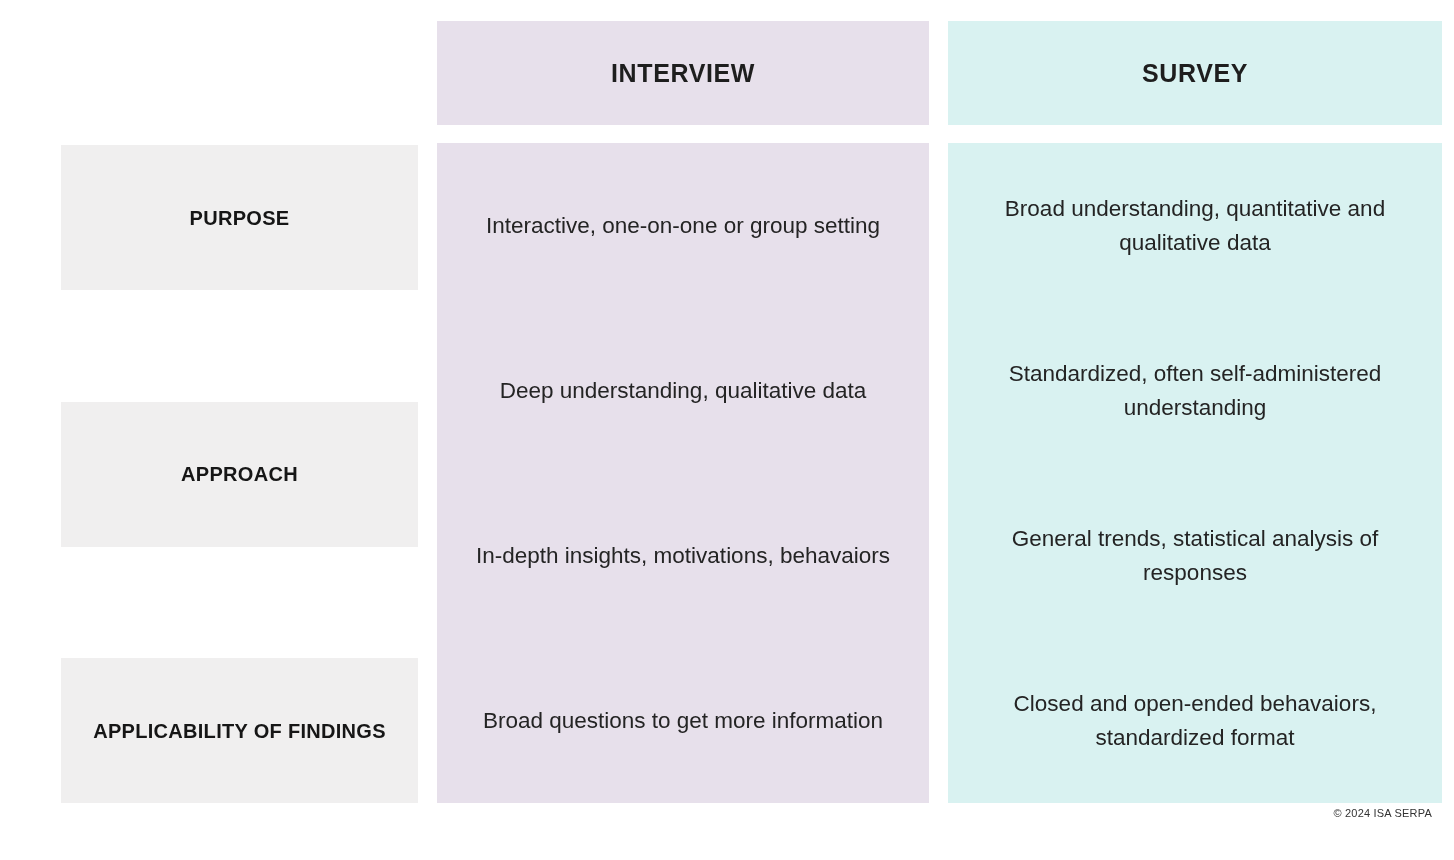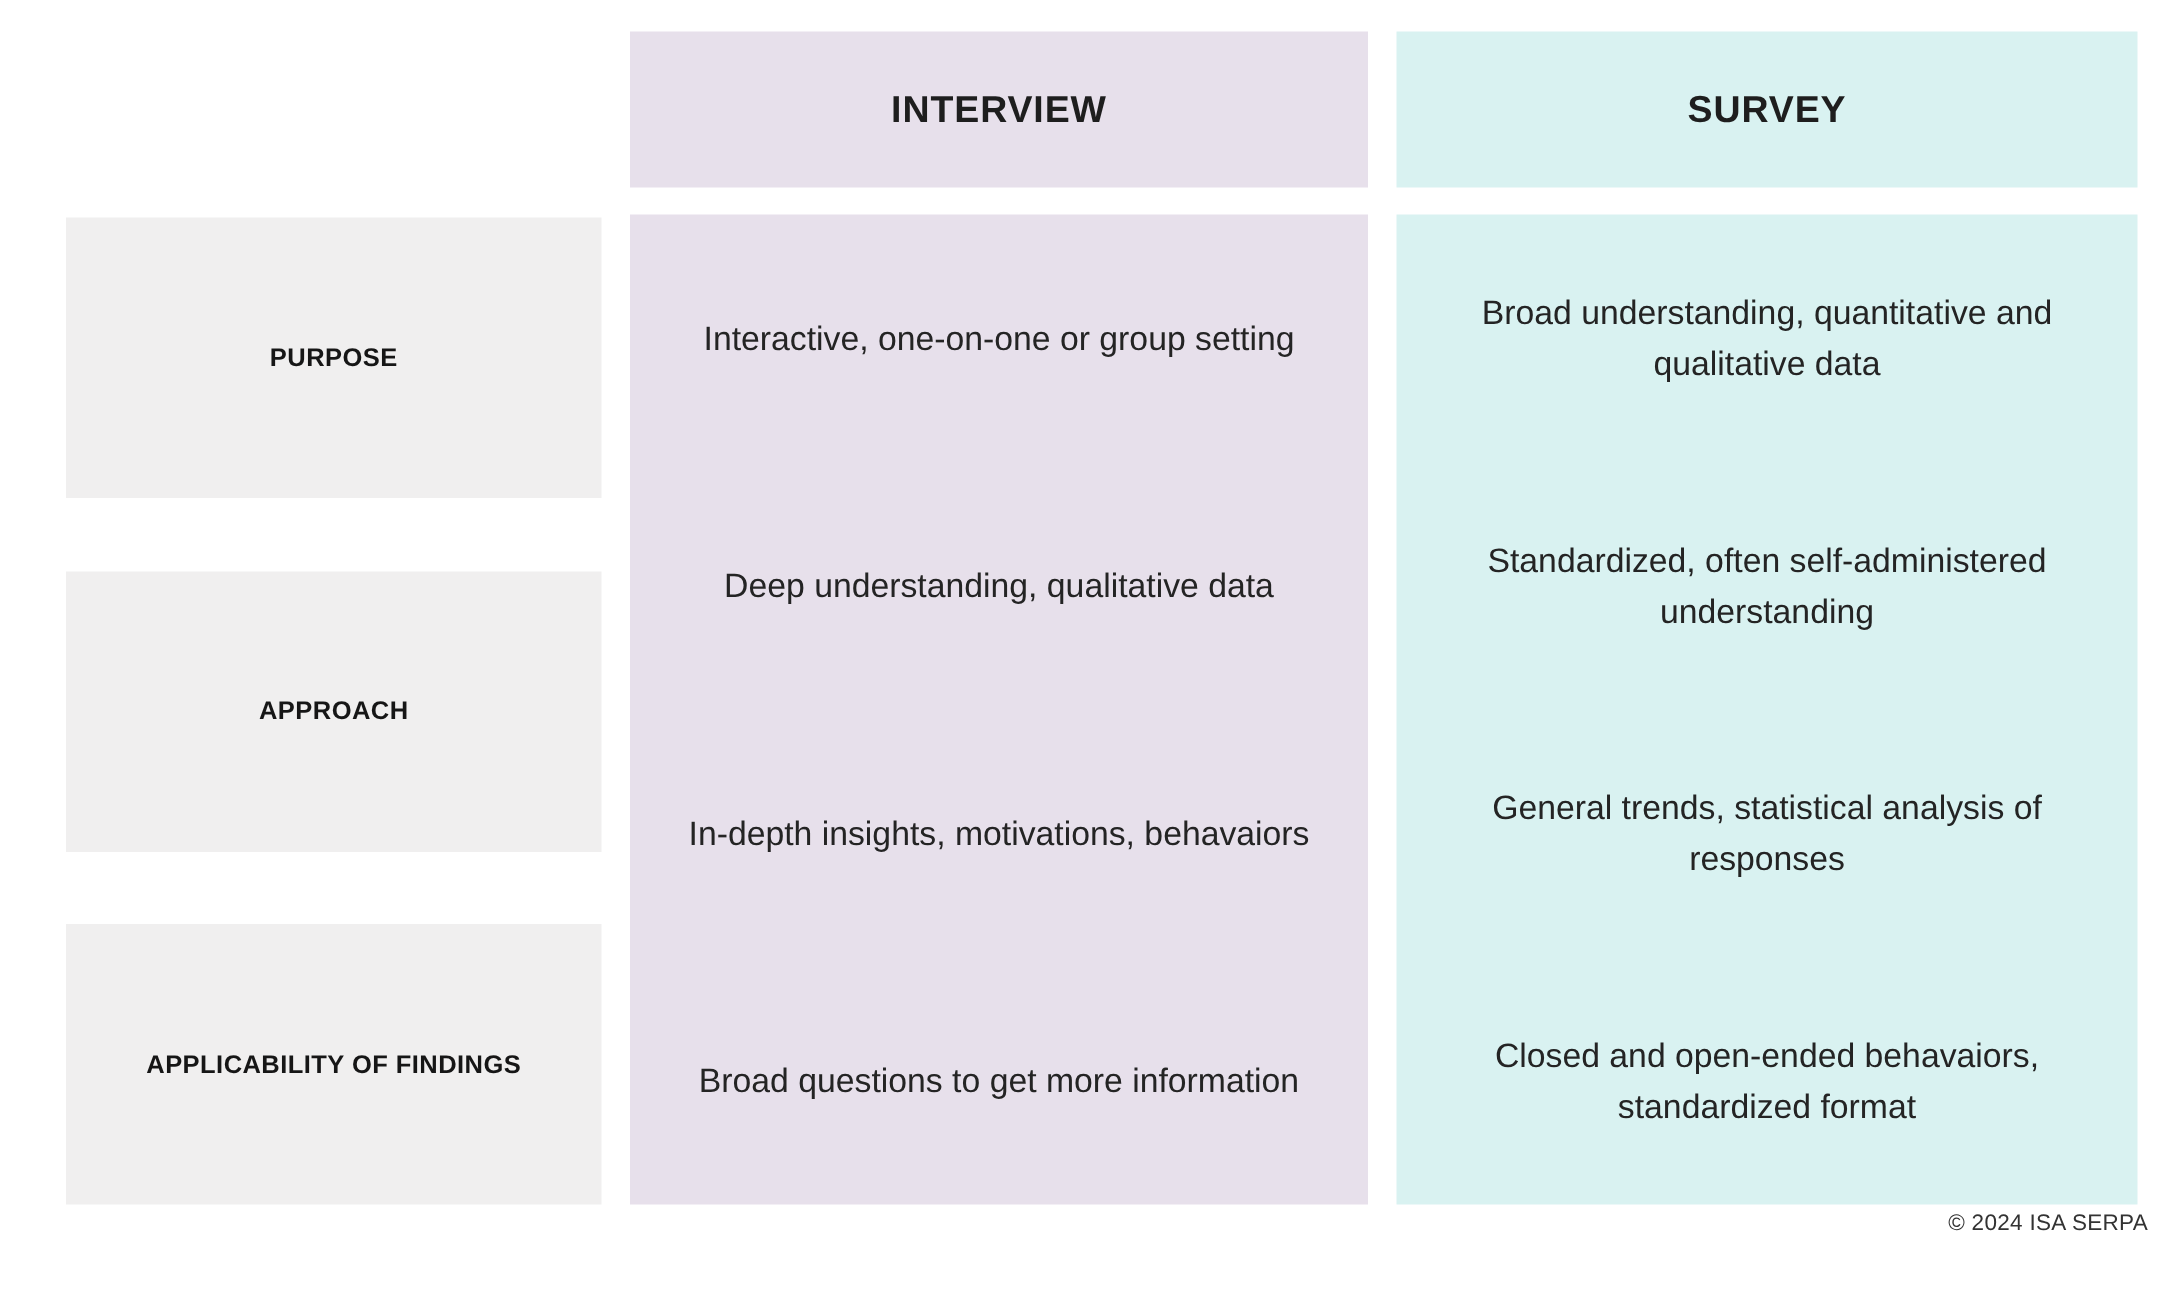--- a/index.html
+++ b/index.html
@@ -5,21 +5,21 @@
   * { box-sizing: border-box; margin: 0; padding: 0; }
   html, body {
     width: 1454px; height: 860px;
     background: #ffffff;
     font-family: "Liberation Sans", "DejaVu Sans", sans-serif;
   }
   body { position: relative; overflow: hidden; }
 
   .grid {
     position: absolute;
-    left: 44px; top: 21px;
+    left: 61px; top: 21px;
     display: grid;
     grid-template-columns: 357px 492px 494px;
     grid-template-rows: 104px 660px;
     column-gap: 19px;
     row-gap: 18px;
   }
 
   .corner-spacer { background: transparent; }
 
   .col-header {
@@ -34,28 +34,28 @@
   .bg-interview { background: #e7e0eb; }
   .bg-survey   { background: #d9f2f1; }
 
   .row-labels {
     display: flex;
     flex-direction: column;
     justify-content: space-between;
     padding-top: 2px;
   }
   .row-label {
-    height: 187px;
+    height: 145px;
     background: #f0efef;
     display: flex;
     align-items: center;
     justify-content: center;
     text-align: center;
     font-weight: 700;
-    font-size: 17px;
+    font-size: 20px;
     letter-spacing: 0.3px;
     color: #161616;
     line-height: 34px;
     padding: 0 24px;
   }
 
   .body-col {
     display: flex;
     flex-direction: column;
   }
@@ -68,21 +68,21 @@
     padding: 0 36px;
     font-size: 22.5px;
     line-height: 34px;
     color: #242424;
   }
 
   .footer {
     position: absolute;
     right: 22px;
     top: 807px;
-    font-size: 15px;
+    font-size: 11px;
     color: #333333;
     letter-spacing: 0.2px;
   }
 </style>
 </head>
 <body>
 
 <div class="grid">
 
   <div class="corner-spacer"></div>

